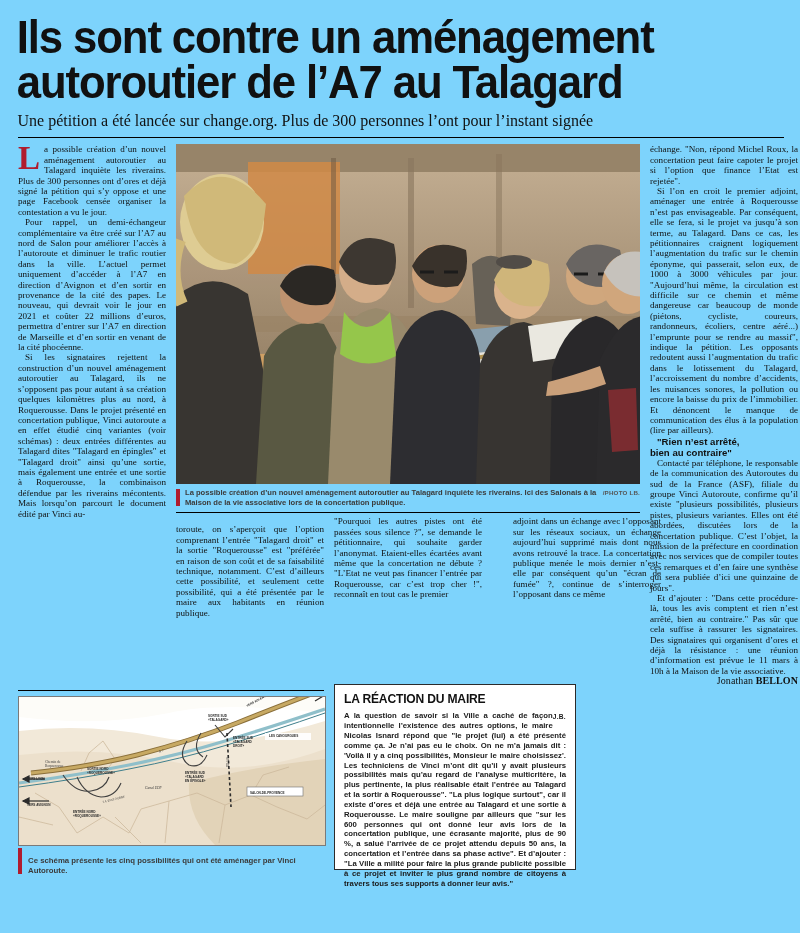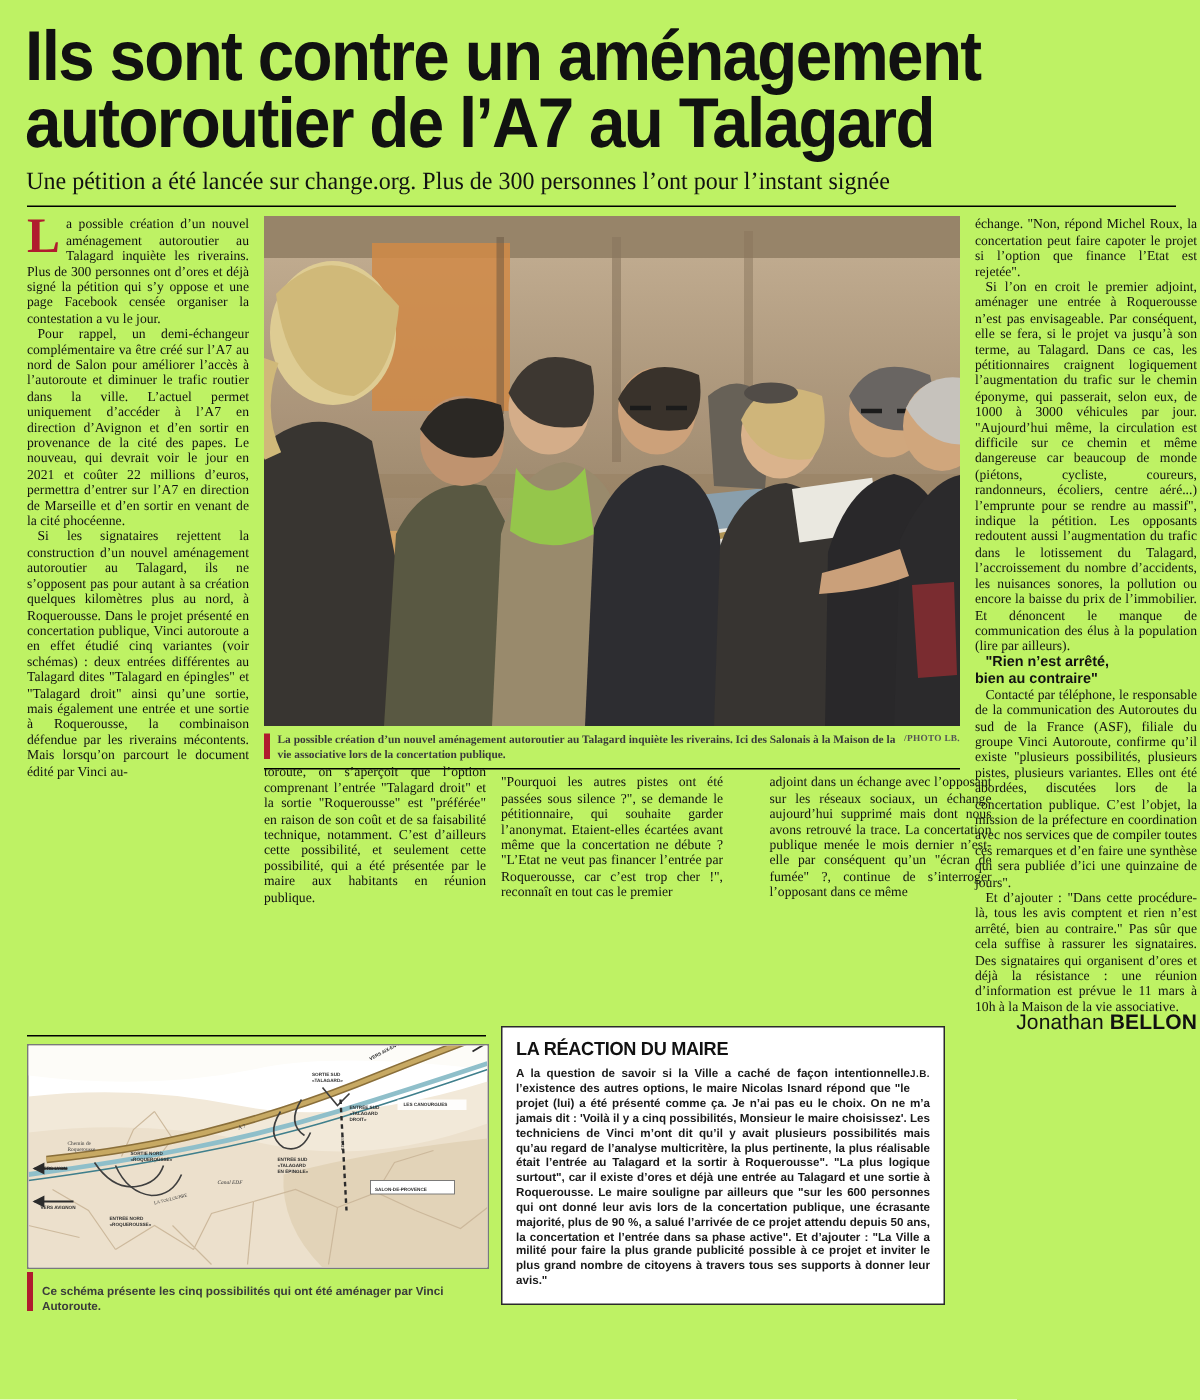--- a/index.html
+++ b/index.html
@@ -2,21 +2,21 @@
 <html><head>
 <meta charset="utf-8">
 <style>
   html,body{margin:0;padding:0;background:#ffffff;}
   body{
     width:800px;height:933px;overflow:hidden;
     font-family:"Liberation Serif",serif;
     color:#111;
     -webkit-font-smoothing:antialiased;
   }
-  .page{position:relative;width:800px;height:933px;background:#bef264;}
+  .page{position:relative;width:800px;height:933px;background:#7dd3fc;}
 
   
   .headline{
     font-family:"Liberation Sans",sans-serif;
     font-weight:700;
     font-size:47px;
     line-height:0.96;
     letter-spacing:-1.2px;
     color:#111;
     padding:14px 16px 0 18px;
@@ -57,35 +57,35 @@
     font-weight:700;
     font-size:33px;
     line-height:25px;
     color:#b01c2e;
     padding:1px 4px 0 0;
     margin-top:1px;
   }
 
   
   .c1{position:absolute;left:18px;  top:0;   width:148px;} 
-  .c2{position:absolute;left:176px; top:365px;width:148px;}
+  .c2{position:absolute;left:176px; top:380px;width:148px;}
   .c3{position:absolute;left:334px; top:372px;width:148px;}
   .c4{position:absolute;left:492px; top:372px;width:148px;margin-left:21px;}
   .c5{position:absolute;left:650px; top:0;   width:148px;}
 
   
   .photo{
     position:absolute;left:176px;top:0;width:464px;height:340px;
     overflow:hidden;background:#8c7a63;
   }
   .photo svg{display:block;}
 
   .photo-caption{
     position:absolute;left:176px;top:344px;width:464px;
-    font-family:Liberation Serif, serif;
+    font-family:Liberation Sans, sans-serif;
     font-size:7.6px;line-height:9.6px;font-weight:700;
     color:#3b3b3b;
     padding-left:9px;
     box-sizing:border-box;
   }
   .photo-caption:before{
     content:"";position:absolute;left:0;top:1px;width:3.5px;height:17px;background:#b01c2e;
   }
   .credit{font-size:6.2px;float:right;color:#555;font-weight:700;letter-spacing:0.2px;}
 
@@ -102,40 +102,40 @@
     font-family:"Liberation Sans",sans-serif;
     font-size:7.8px;line-height:10px;font-weight:700;color:#3b3b3b;
     padding-left:10px;box-sizing:border-box;
   }
   .map-caption:before{
     content:"";position:absolute;left:0;top:-8px;width:3.5px;height:26px;background:#b01c2e;
   }
 
   
   .reaction{
-    position:absolute;left:334px;top:540px;width:296px;height:186px;
+    position:absolute;left:334px;top:540px;width:242px;height:186px;
     border:1.6px solid #2b2b2b;background:#fff;box-sizing:border-box;
     padding:7px 9px 5px 9px;
   }
   .reaction h2{
     margin:0 0 5px 0;
     font-family:"Liberation Sans",sans-serif;
     font-weight:700;font-size:12.6px;letter-spacing:-0.2px;color:#111;
     transform:scaleX(0.96);transform-origin:left center;
   }
   .reaction .rtext{
     font-family:Liberation Sans, sans-serif;
     font-size:7.75px;line-height:9.85px;
     text-align:justify;color:#1a1a1a;font-weight:600;
   }
   .sig{font-weight:700;font-size:6.6px;float:right;margin-top:1px;letter-spacing:0.3px;}
 
   .byline{
-    font-family:Liberation Sans, sans-serif;
-    font-size:14px;text-align:right;font-weight:700;margin-top:5px;letter-spacing:0.1px;
+    font-family:Liberation Serif, serif;
+    font-size:10px;text-align:right;font-weight:700;margin-top:5px;letter-spacing:0.1px;
   }
   .byline .first{font-weight:400;}
 
   .subhead-in{
     font-family:"Liberation Sans",sans-serif;
     font-weight:700;font-size:9.6px;line-height:11px;
     text-indent:0;margin:7px 0 2px 6px;
   }
 </style>
 </head>

